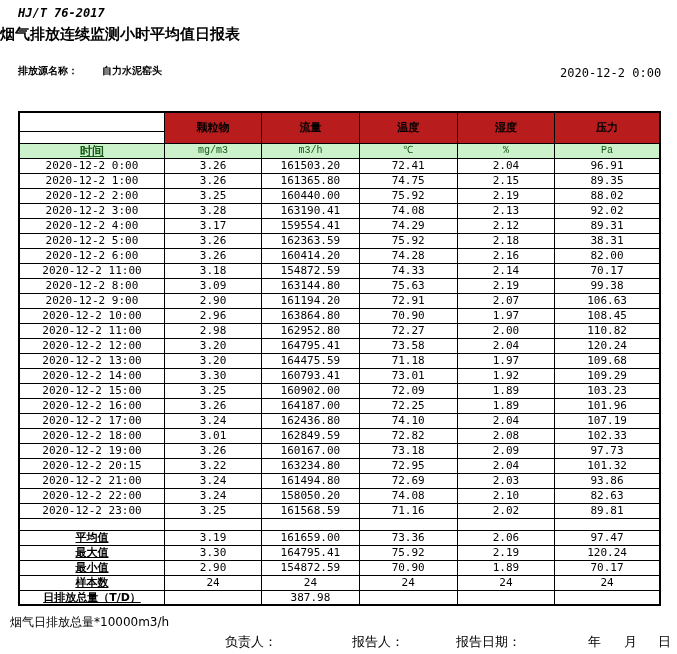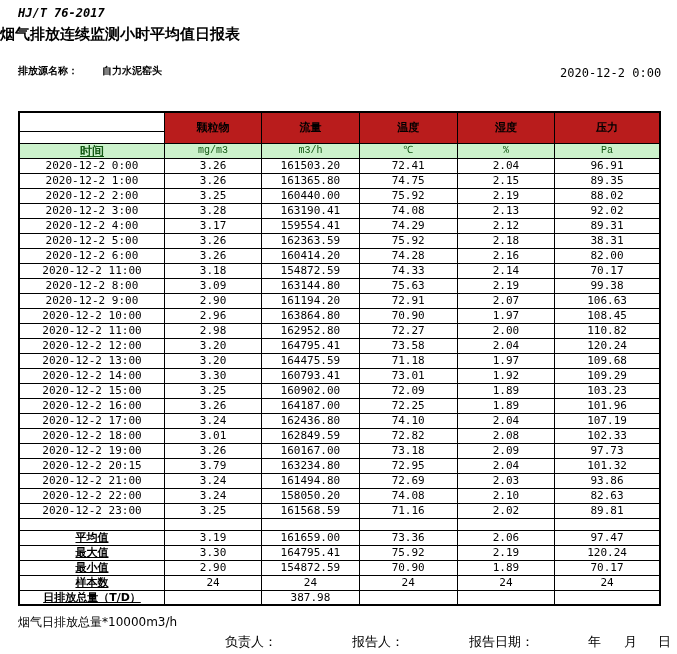--- a/index.html
+++ b/index.html
@@ -36,27 +36,27 @@
   tr.row-band{height:15px;}
   tr.row-data{height:15px;}
   tr.row-gap{height:12px;}
   tr.row-sum{height:15px;padding-left:36px;}
   th.colhead{font-size:12px;font-weight:bold;background:#b91c1c;font-family:Liberation Serif, serif;}
   td.band{background:#ccf2cc;color:#125812;}
   td.band.unit{font-size:10px;font-family:Liberation Mono, monospace;}
   td.band.time-label{font-size:12px;font-weight:bold;text-decoration:underline;}
   td.num, td.time{font-family:"DejaVu Sans Mono",monospace;font-size:11px;}
   td.sum-label{font-size:12px;font-weight:bold;text-decoration:underline;}
-  .foot-note{position:absolute;left:18px;top:614px;font-size:12px;text-align:center;}
+  .foot-note{position:absolute;left:10px;top:614px;font-size:12px;text-align:center;}
   .sig-line{position:absolute;left:0;top:633px;width:100%;height:18px;font-size:13px;}
   .sig-line span{position:absolute;top:0;}
   .sig-unit{left:18px;}
   .sig-resp{left:225px;}
   .sig-reporter{left:352px;}
-  .sig-date{left:469px;}
+  .sig-date{left:456px;}
   .sig-year{left:588px;}
   .sig-month{left:624px;}
   .sig-day{left:658px;}
 </style>
 </head>
 <body>
 
 <div class="std">HJ/T 76-2017</div>
 <div class="title">烟气排放连续监测小时平均值日报表</div>
 <div class="source-line">
@@ -248,21 +248,21 @@
       <tr class="row-data">
         <td class="time">2020-12-2 19:00</td>
         <td class="num">3.26</td>
         <td class="num">160167.00</td>
         <td class="num">73.18</td>
         <td class="num">2.09</td>
         <td class="num">97.73</td>
       </tr>
       <tr class="row-data">
         <td class="time">2020-12-2 20:15</td>
-        <td class="num">3.79</td>
+        <td class="num">3.22</td>
         <td class="num">163234.80</td>
         <td class="num">72.95</td>
         <td class="num">2.04</td>
         <td class="num">101.32</td>
       </tr>
       <tr class="row-data">
         <td class="time">2020-12-2 21:00</td>
         <td class="num">3.24</td>
         <td class="num">161494.80</td>
         <td class="num">72.69</td>

